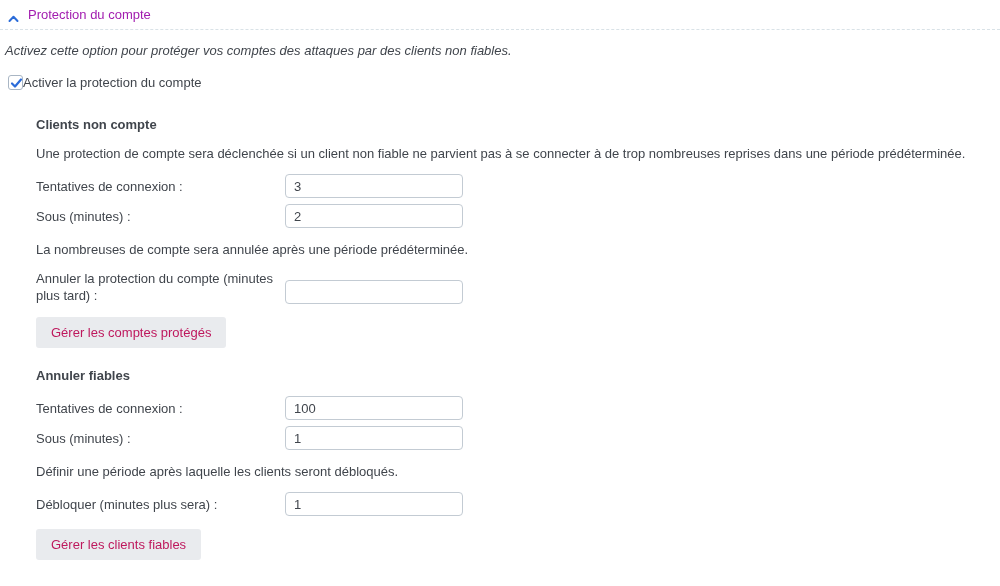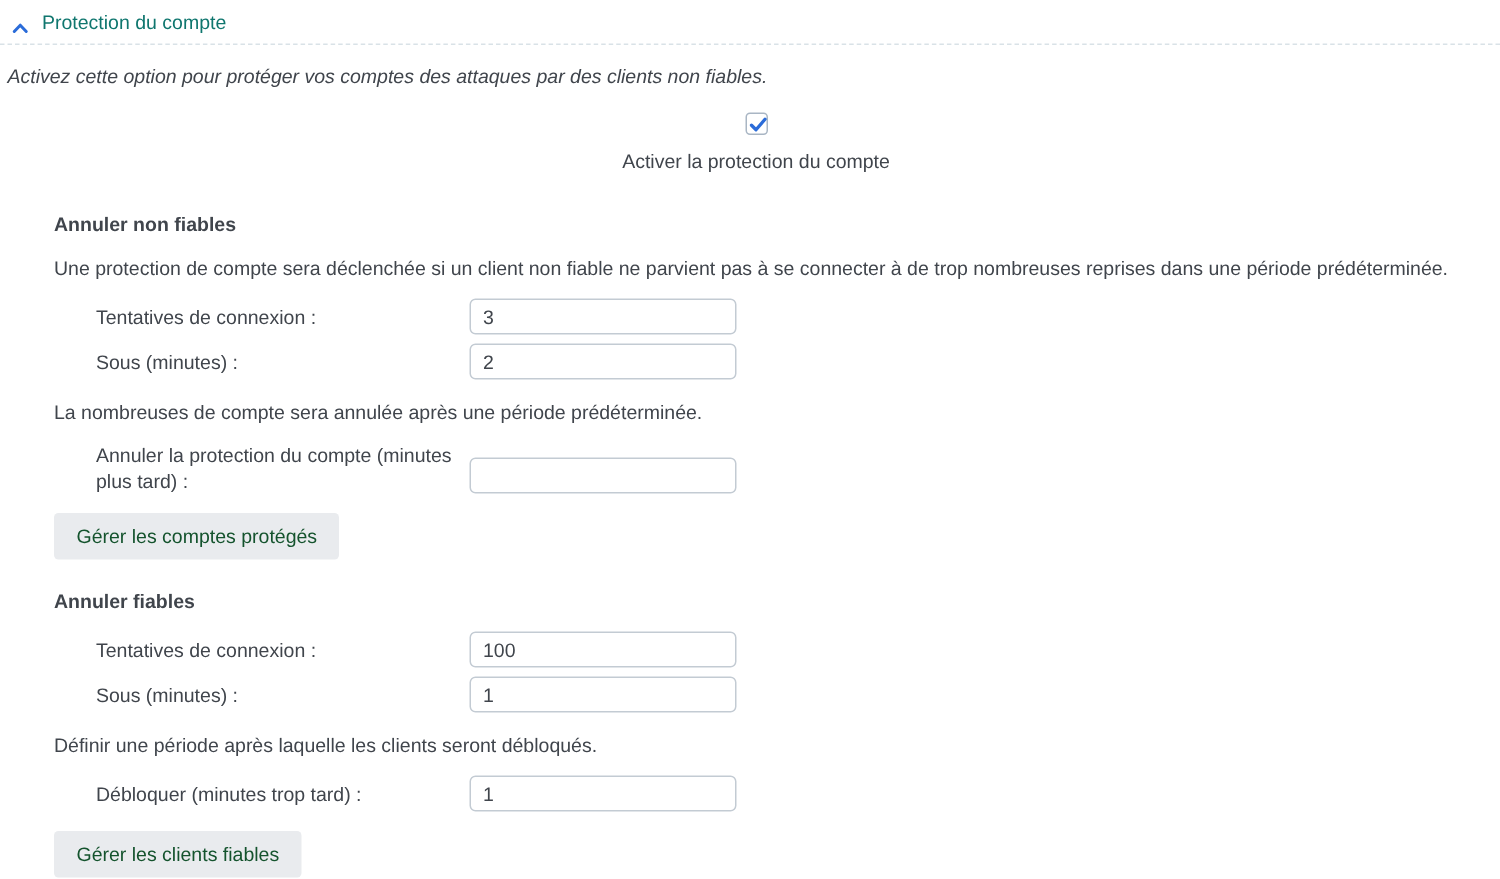--- a/index.html
+++ b/index.html
@@ -14,55 +14,53 @@
     overflow: hidden;
   }
   .panel { width: 1000px; }
 
   
   .section-header {
     display: flex;
     align-items: center;
     gap: 9px;
     padding: 7px 8px 6px 8px;
-    color: #0f766e;
+    color: #a21caf;
     cursor: pointer;
   }
   .chevron { width: 11px; height: 8px; display: inline-block; flex: 0 0 auto; }
   .dashed-sep {
     border: 0;
     border-bottom: 1px dashed #d9e2e7;
     margin: 1px 0 0 0;
   }
 
   .intro { margin: 13px 0 0 5px; font-style: italic; }
 
   .checkbox-row {
     display: flex;
     align-items: center;
-    gap: 10px;
     margin: 17px 0 0 8px;
     cursor: pointer;
-    flex-direction: column;
   }
   .checkbox-box {
     width: 15px; height: 15px;
     background: #ffffff;
     border: 1px solid #a9b6c4;
     border-radius: 3px;
     position: relative;
     flex: 0 0 auto;
   }
   .checkbox-box svg { position: absolute; left: 1px; top: 1px; }
 
   .section { margin-left: 36px; }
   .section-heading { font-weight: bold; margin-top: 27px; }
   .section-desc, .note { margin-top: 14px; white-space: nowrap; }
 
-  .form-row { display: flex; align-items: center; margin-top: 6px; margin-left: 28px; }
+  .form-row { display: flex; align-items: center; margin-top: 6px; }
   .form-row.first { margin-top: 13px; }
   .form-row.top-align { align-items: flex-end; }
   .form-label { width: 249px; line-height: 17px; padding-right: 10px; }
   input.field {
     width: 178px; height: 24px;
     border: 1px solid #c3cbd3;
     border-radius: 4px;
     padding: 0 6px 0 8px;
     font: inherit;
     color: #40454c;
@@ -71,21 +69,21 @@
     flex: 0 0 auto;
   }
   .btn {
     display: inline-block;
     margin-top: 13px;
     background: #e9ebee;
     border: none;
     border-radius: 3px;
     padding: 8px 15px;
     font: inherit;
-    color: #14532d;
+    color: #be185d;
     cursor: pointer;
   }
 </style>
 </head>
 <body>
 
 <div class="panel">
 
   <div class="section-header">
     <span class="chevron">
@@ -102,21 +100,21 @@
   <div class="checkbox-row">
     <span class="checkbox-box">
       <svg width="13" height="13" viewBox="0 0 13 13">
         <polyline points="2,6.5 5,9.5 11,2.5" fill="none" stroke="#2b6cd9" stroke-width="2.2" stroke-linecap="round" stroke-linejoin="round"></polyline>
       </svg>
     </span>
     <span>Activer la protection du compte</span>
   </div>
 
   <div class="section">
-    <div class="section-heading">Annuler non fiables</div>
+    <div class="section-heading">Clients non compte</div>
     <div class="section-desc">Une protection de compte sera déclenchée si un client non fiable ne parvient pas à se connecter à de trop nombreuses reprises dans une période prédéterminée.</div>
 
     <div class="form-row first">
       <span class="form-label">Tentatives de connexion :</span>
       <input class="field" type="text" value="3" style="">
     </div>
     <div class="form-row">
       <span class="form-label">Sous (minutes) :</span>
       <input class="field" type="text" value="2" style="">
     </div>
@@ -137,20 +135,20 @@
       <input class="field" type="text" value="100" style="">
     </div>
     <div class="form-row">
       <span class="form-label">Sous (minutes) :</span>
       <input class="field" type="text" value="1" style="">
     </div>
 
     <div class="note">Définir une période après laquelle les clients seront débloqués.</div>
 
     <div class="form-row first">
-      <span class="form-label">Débloquer (minutes trop tard) :</span>
+      <span class="form-label">Débloquer (minutes plus sera) :</span>
       <input class="field" type="text" value="1" style="">
     </div>
 
     <button class="btn">Gérer les clients fiables</button>
   </div>
 
 </div>
 
 </body></html>

